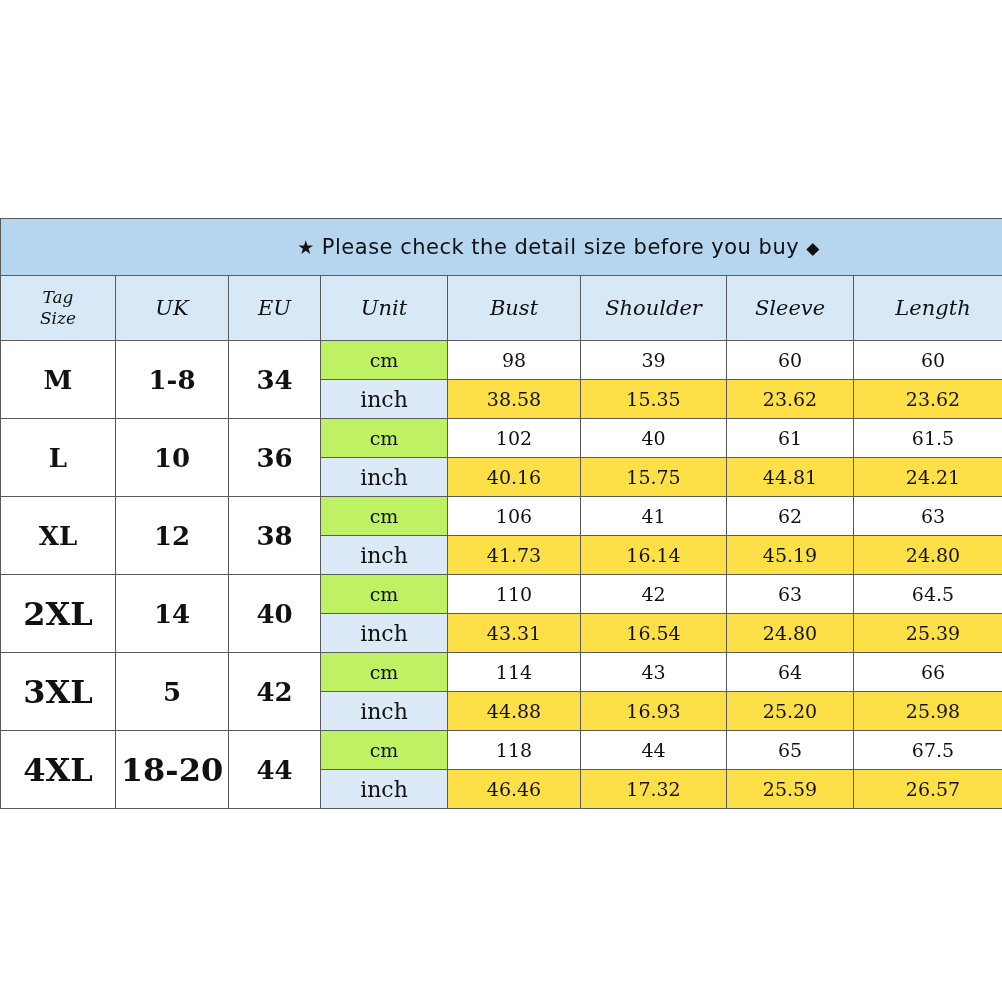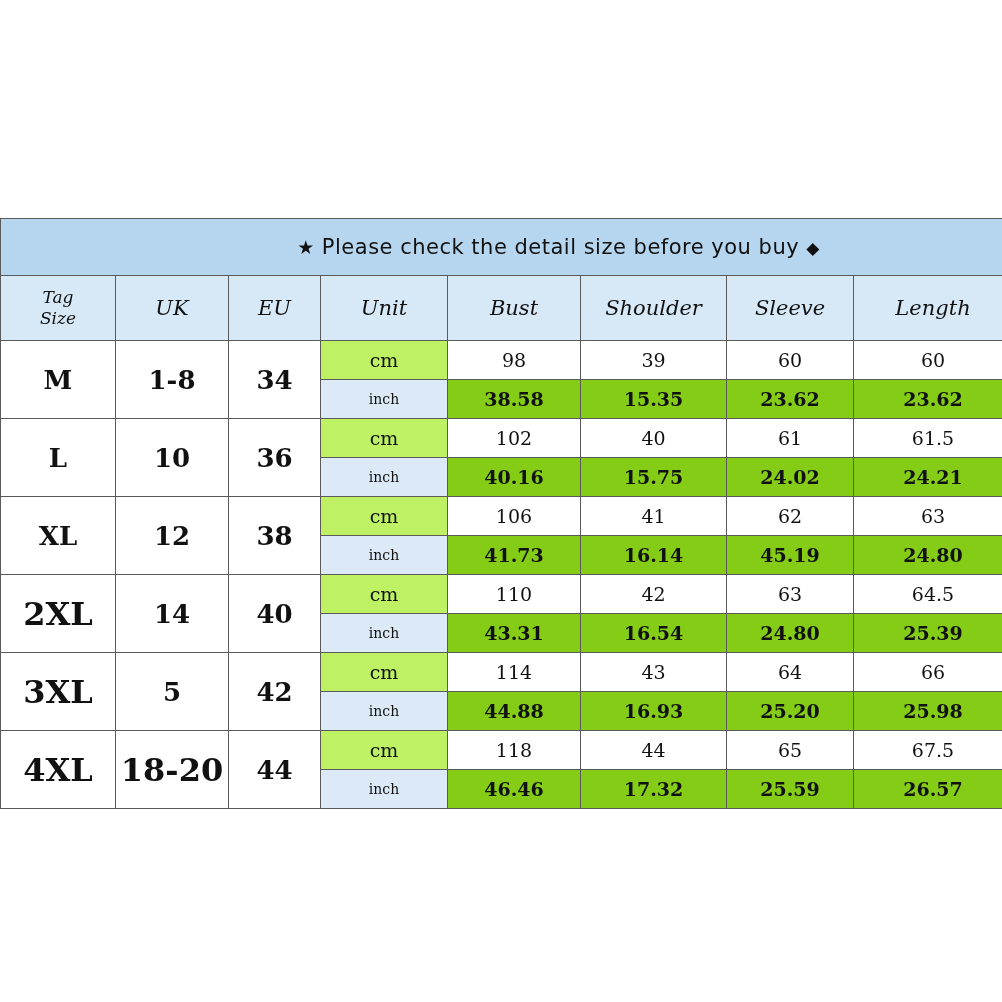--- a/index.html
+++ b/index.html
@@ -66,33 +66,32 @@
   td.sizecell.small {
     font-size: 32px;
   }
   td.unit-cm {
     background: #bef264;
     font-size: 19px;
     height: 38px;
   }
   td.unit-inch {
     background: #dceaf7;
-    font-size: 14px;
+    font-size: 22px;
     height: 38px;
   }
   td.val-cm {
     background: #ffffff;
     font-size: 19px;
     height: 38px;
   }
   td.val-inch {
-    background: #84cc16;
+    background: #fde047;
     font-size: 19px;
     height: 38px;
-    font-weight: bold;
   }
   .col-tag   { width: 115px; }
   .col-uk    { width: 113px; }
   .col-eu    { width: 92px;  }
   .col-unit  { width: 127px; }
   .col-bust  { width: 133px; }
   .col-shoul { width: 146px; }
   .col-sleev { width: 127px; }
   .col-len   { width: 159px; }
 </style>
@@ -159,21 +158,21 @@
         <td class="unit-cm">cm</td>
         <td class="val-cm">102</td>
         <td class="val-cm">40</td>
         <td class="val-cm">61</td>
         <td class="val-cm">61.5</td>
       </tr>
       <tr>
         <td class="unit-inch">inch</td>
         <td class="val-inch">40.16</td>
         <td class="val-inch">15.75</td>
-        <td class="val-inch">24.02</td>
+        <td class="val-inch">44.81</td>
         <td class="val-inch">24.21</td>
       </tr>
 
       <tr>
         <td class="sizecell" rowspan="2">XL</td>
         <td class="sizecell" rowspan="2">12</td>
         <td class="sizecell" rowspan="2">38</td>
         <td class="unit-cm">cm</td>
         <td class="val-cm">106</td>
         <td class="val-cm">41</td>

